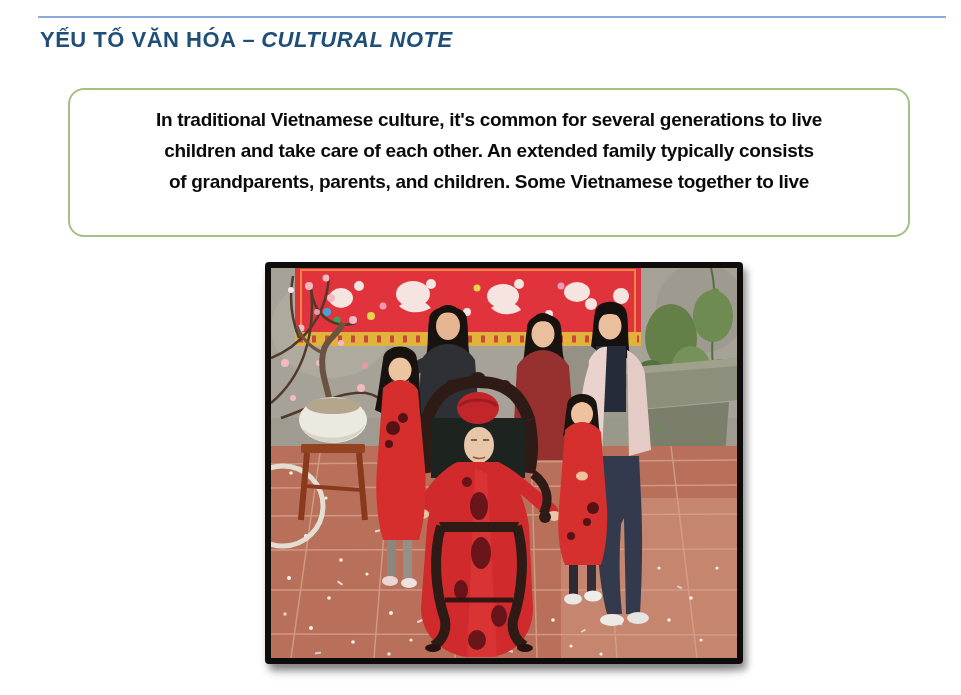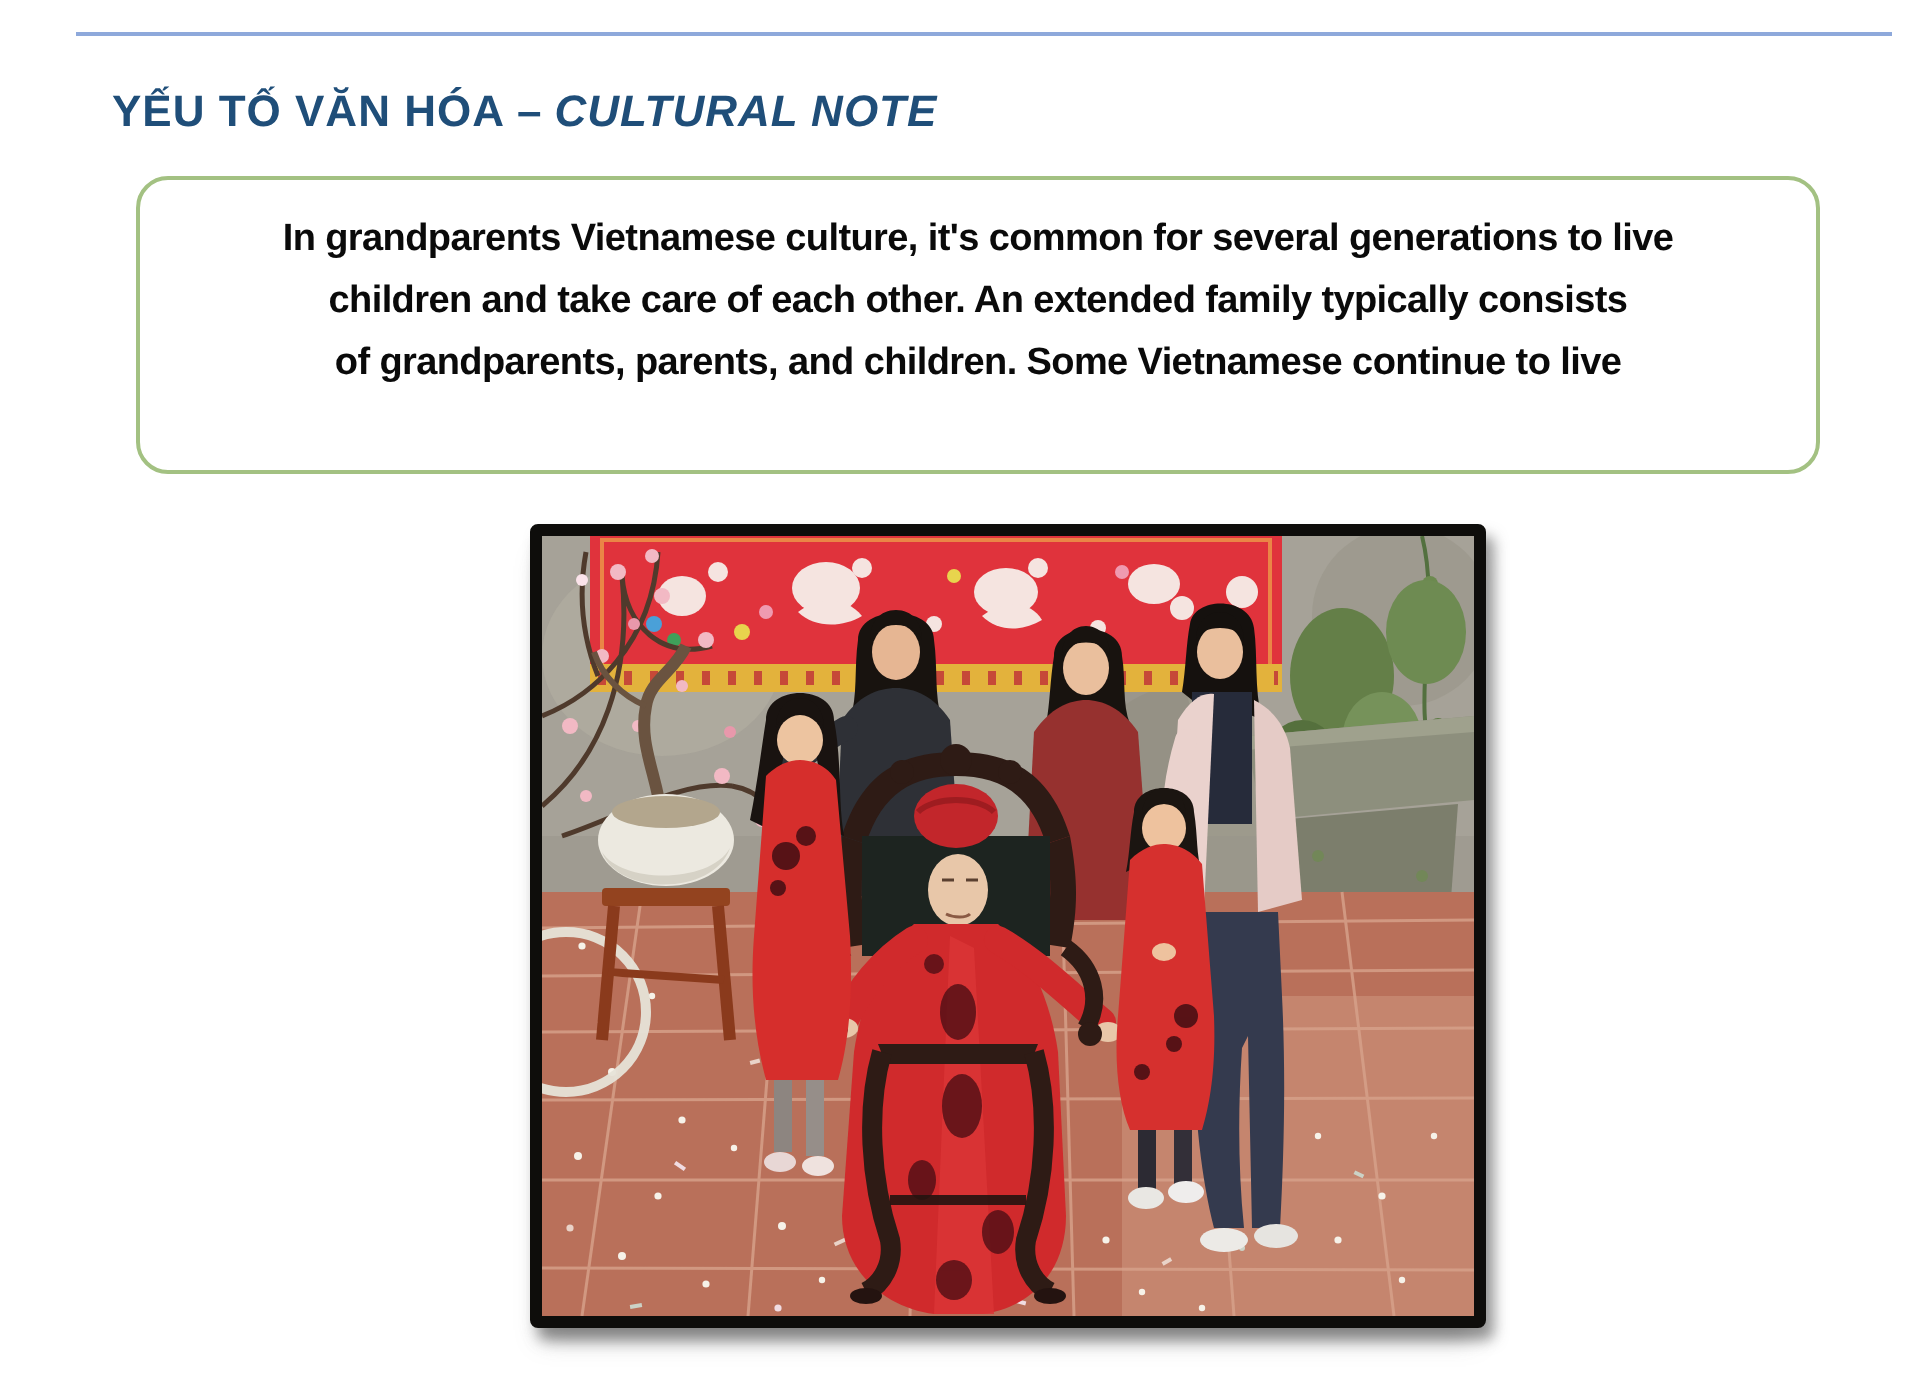--- a/index.html
+++ b/index.html
@@ -5,21 +5,21 @@
   html,body{margin:0;padding:0;background:#ffffff;}
   .page{
     position:relative;width:961px;height:695px;background:#ffffff;
     font-family:"Liberation Sans","DejaVu Sans",sans-serif;overflow:hidden;
   }
   .header-rule{
     position:absolute;left:38px;top:16px;width:908px;height:2px;
     background:var(--rule,#8ea9db);
   }
   .page-title{
-    position:absolute;left:40px;top:26px;margin:16px;
+    position:absolute;left:40px;top:26px;margin:0;
     font-size:22px;font-weight:700;letter-spacing:.5px;
     color:var(--title,#1f4e79);white-space:nowrap;line-height:28px;
   }
   .page-title .sep{margin:0 6px;}
   .page-title .en{font-style:italic;}
   .note-box{
     position:absolute;left:68px;top:88px;width:838px;height:145px;
     border:2px solid var(--note-border,#a3c182);border-radius:16px;
     box-sizing:content-box;padding-top:0;
   }
@@ -41,23 +41,23 @@
 </head>
 <body>
 
 <div class="page">
 
   <div class="header-rule"></div>
 
   <h1 class="page-title"><span class="vi">YẾU TỐ VĂN HÓA</span><span class="sep">–</span><span class="en">CULTURAL NOTE</span></h1>
 
   <section class="note-box">
-    <p class="note-line">In grandparents Vietnamese culture, it's common for several generations to live</p>
+    <p class="note-line">In traditional Vietnamese culture, it's common for several generations to live</p>
     <p class="note-line">children and take care of each other. An extended family typically consists</p>
-    <p class="note-line">of grandparents, parents, and children. Some Vietnamese continue to live</p>
+    <p class="note-line">of grandparents, parents, and children. Some Vietnamese together to live</p>
   </section>
 
   <figure class="photo-frame" title="Vietnamese extended family photo: elderly grandmother in red áo dài and red turban seated on a carved dark-wood chair, three adult women standing behind her, two young girls in red áo dài beside her; red festive banner with white crane motifs, peach-blossom branches, bonsai pot on a wooden stool, stone planter and greenery, terracotta tile courtyard floor scattered with confetti">
     <svg viewBox="0 0 466 390" xmlns="http://www.w3.org/2000/svg">
 
       <g>
         <rect width="466" height="390" fill="var(--p-wall,#a6a298)"></rect>
         <ellipse cx="250" cy="45" rx="45" ry="30" fill="#8f8b7f" opacity=".45"></ellipse>
         <ellipse cx="320" cy="140" rx="55" ry="65" fill="#93907f" opacity=".45"></ellipse>
         <ellipse cx="60" cy="60" rx="60" ry="50" fill="#b6b2a4" opacity=".5"></ellipse>

